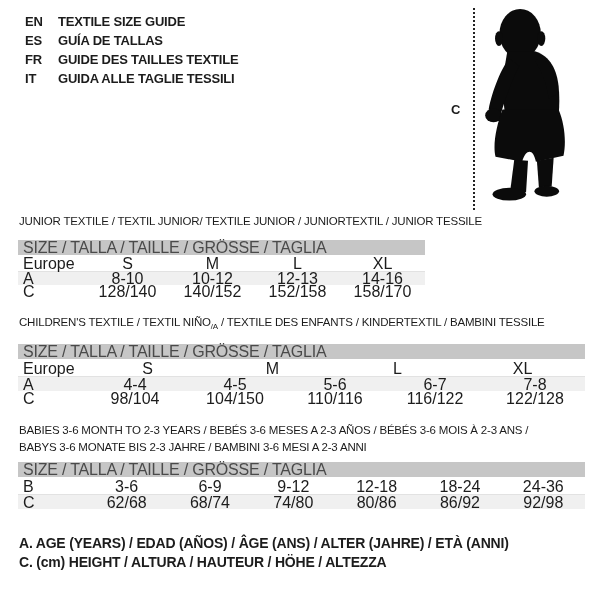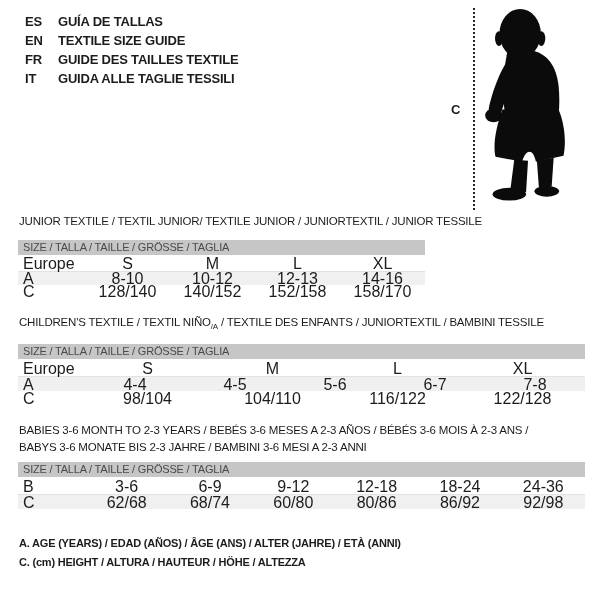--- a/index.html
+++ b/index.html
@@ -14,41 +14,41 @@
   .lang-code{width:33px;}
   
   .figure{position:absolute;top:4px;left:445px;width:140px;height:208px;}
   .dotted-line{position:absolute;left:28px;top:4px;height:202px;width:0;border-left:2.5px dotted #222;}
   .c-label{position:absolute;left:6px;top:98px;font-weight:bold;font-size:13px;}
   .figure svg{position:absolute;left:38px;top:3px;}
   
   .sec-title{position:absolute;left:19px;font-weight:normal;font-size:11.5px;letter-spacing:-0.2px;white-space:nowrap;}
   .sec-title .subscript{font-size:8px;vertical-align:sub;}
   .sizetable{position:absolute;left:18px;}
-  .size-bar{background:#c6c6c6;color:#4a4a4a;font-size:11px;height:15px;line-height:15px;padding-left:5px;margin-bottom:2px;letter-spacing:-0.2px;}
+  .size-bar{background:#c6c6c6;color:#4a4a4a;font-size:16px;height:15px;line-height:15px;padding-left:5px;margin-bottom:2px;letter-spacing:-0.2px;}
   .trow{display:flex;height:15px;line-height:15px;font-size:16px;box-sizing:border-box;}
   #table1 .trow{height:14px;line-height:14px;}
   .trow.alt{background:#f0f0f0;border-top:1px solid #e2e2e2;}
   .tlabel{width:62px;padding-left:5px;}
   .tcell{flex:1;text-align:center;}
   
   .footnotes{position:absolute;left:19px;top:534px;}
-  .footnote{height:18.5px;line-height:18.5px;font-weight:bold;font-size:11px;letter-spacing:-0.2px;white-space:nowrap;}
+  .footnote{height:18.5px;line-height:18.5px;font-weight:bold;font-size:14px;letter-spacing:-0.2px;white-space:nowrap;}
 </style>
 </head>
 <body>
 
 <div class="lang-list">
   <div class="lang-row">
+    <span class="lang-code">EN</span>
+    <span class="lang-label">TEXTILE SIZE GUIDE</span>
+  </div>
+  <div class="lang-row">
     <span class="lang-code">ES</span>
     <span class="lang-label">GUÍA DE TALLAS</span>
-  </div>
-  <div class="lang-row">
-    <span class="lang-code">EN</span>
-    <span class="lang-label">TEXTILE SIZE GUIDE</span>
   </div>
   <div class="lang-row">
     <span class="lang-code">FR</span>
     <span class="lang-label">GUIDE DES TAILLES TEXTILE</span>
   </div>
   <div class="lang-row">
     <span class="lang-code">IT</span>
     <span class="lang-label">GUIDA ALLE TAGLIE TESSILI</span>
   </div>
 </div>
@@ -92,21 +92,21 @@
   <div class="trow">
     <span class="tlabel">C</span>
     <span class="tcell">128/140</span>
     <span class="tcell">140/152</span>
     <span class="tcell">152/158</span>
     <span class="tcell">158/170</span>
   </div>
 </div>
 
 <div class="sec-title" style="top:316px">
-  <span>CHILDREN'S TEXTILE / TEXTIL NIÑO</span><span class="subscript">/A</span><span> / TEXTILE DES ENFANTS / JUNIORTEXTIL / BAMBINI TESSILE</span>
+  <span>CHILDREN'S TEXTILE / TEXTIL NIÑO</span><span class="subscript">/A</span><span> / TEXTILE DES ENFANTS / KINDERTEXTIL / BAMBINI TESSILE</span>
 </div>
 <div id="table2" class="sizetable" style="top:344px;width:567px">
   <div class="size-bar">SIZE / TALLA / TAILLE / GRÖSSE / TAGLIA</div>
   <div class="trow">
     <span class="tlabel">Europe</span>
     <span class="tcell">S</span>
     <span class="tcell">M</span>
     <span class="tcell">L</span>
     <span class="tcell">XL</span>
   </div>
@@ -114,21 +114,22 @@
     <span class="tlabel">A</span>
     <span class="tcell">4-4</span>
     <span class="tcell">4-5</span>
     <span class="tcell">5-6</span>
     <span class="tcell">6-7</span>
     <span class="tcell">7-8</span>
   </div>
   <div class="trow">
     <span class="tlabel">C</span>
     <span class="tcell">98/104</span>
-    <span class="tcell">104/110</span>
+    <span class="tcell">104/150</span>
+    <span class="tcell">110/116</span>
     <span class="tcell">116/122</span>
     <span class="tcell">122/128</span>
   </div>
 </div>
 
 <div class="sec-title" style="top:424px">BABIES 3-6 MONTH TO 2-3 YEARS / BEBÉS 3-6 MESES A 2-3 AÑOS / BÉBÉS 3-6 MOIS À 2-3 ANS /</div>
 <div class="sec-title" style="top:441px">BABYS 3-6 MONATE BIS 2-3 JAHRE / BAMBINI 3-6 MESI A 2-3 ANNI</div>
 <div id="table3" class="sizetable" style="top:462px;width:567px">
   <div class="size-bar">SIZE / TALLA / TAILLE / GRÖSSE / TAGLIA</div>
   <div class="trow">
@@ -137,21 +138,21 @@
     <span class="tcell">6-9</span>
     <span class="tcell">9-12</span>
     <span class="tcell">12-18</span>
     <span class="tcell">18-24</span>
     <span class="tcell">24-36</span>
   </div>
   <div class="trow alt">
     <span class="tlabel">C</span>
     <span class="tcell">62/68</span>
     <span class="tcell">68/74</span>
-    <span class="tcell">60/80</span>
+    <span class="tcell">74/80</span>
     <span class="tcell">80/86</span>
     <span class="tcell">86/92</span>
     <span class="tcell">92/98</span>
   </div>
 </div>
 
 <div class="footnotes">
   <div class="footnote">A. AGE (YEARS) / EDAD (AÑOS) / ÂGE (ANS) / ALTER (JAHRE) / ETÀ (ANNI)</div>
   <div class="footnote">C. (cm) HEIGHT / ALTURA / HAUTEUR / HÖHE / ALTEZZA</div>
 </div>

